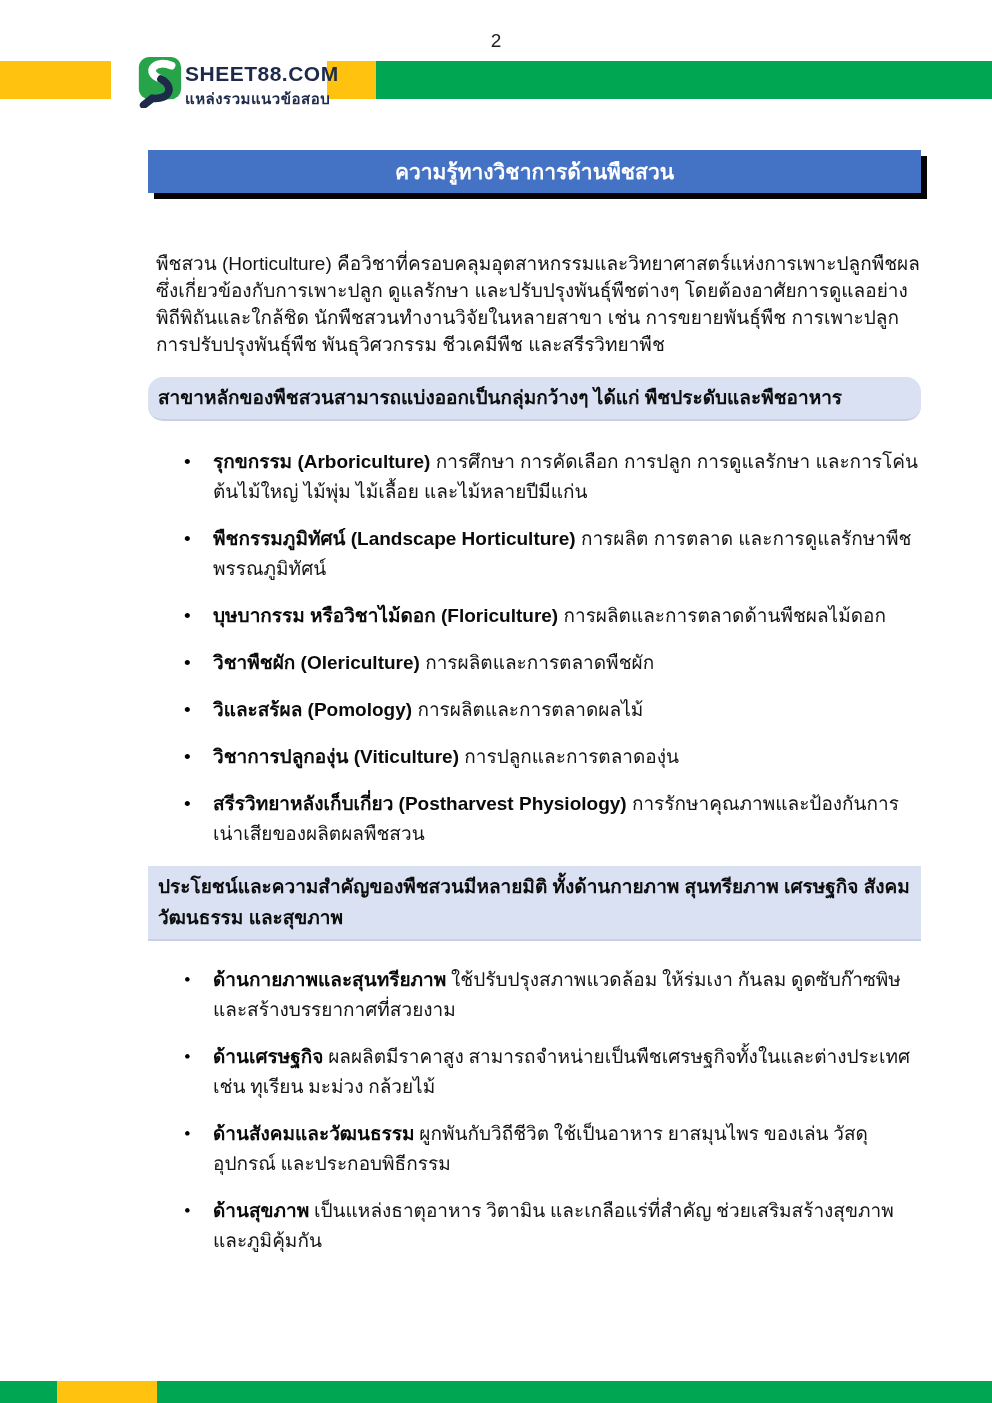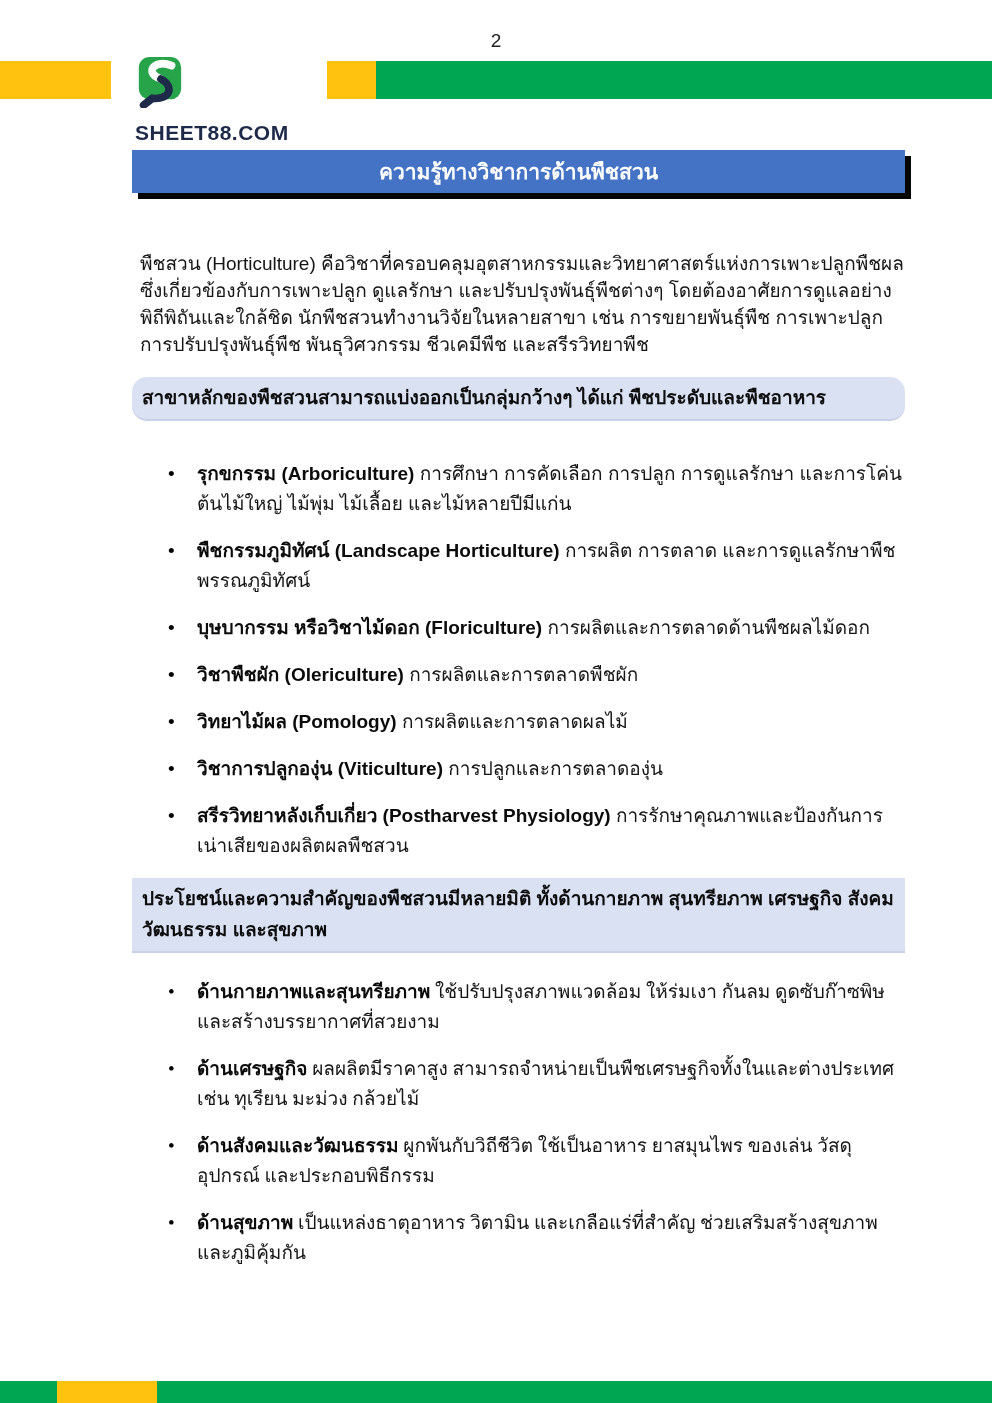--- a/index.html
+++ b/index.html
@@ -30,22 +30,20 @@
   .hdr-yellow-left  { left: 0;    width: 111px; background: #FFC20E; }
   .hdr-yellow-mid   { left: 327px; width: 49px;  background: #FFC20E; }
   .hdr-green-right  { left: 376px; width: 616px; background: #00A651; }
 
   .logo {
     position: absolute;
     left: 135px;
     top: 56px;
     display: flex;
     align-items: flex-start;
-    gap: 7px;
-    flex-direction: column;
   }
   .logo-icon { width: 50px; height: 52px; display: block; }
   .logo-text { padding-top: 7px; }
   .logo-brand {
     font-size: 21px;
     font-weight: bold;
     letter-spacing: 0.5px;
     color: #1E2A4A;
     line-height: 1.05;
   }
@@ -53,21 +51,21 @@
     font-size: 15px;
     font-weight: bold;
     color: #1E2A4A;
     letter-spacing: 0.5px;
     margin-top: 2px;
   }
 
   
   .content {
     position: absolute;
-    left: 132px;
+    left: 148px;
     top: 0;
     width: 773px;
   }
 
   .title-banner {
     margin-top: 150px;
     height: 43px;
     background: #4472C4;
     box-shadow: 6px 6px 0 0 #050505;
     display: flex;
@@ -96,21 +94,21 @@
     color: #0d0d0d;
   }
   .section-heading.first { margin-top: 16px; border-radius: 15px; }
   .section-heading.second { margin-top: 13px; }
 
   ul.bullets {
     list-style: none;
     margin: 0;
     padding: 0 0 0 36px;
   }
-  ul.bullets.first  { margin-top: 38px; }
+  ul.bullets.first  { margin-top: 26px; }
   ul.bullets.second { margin-top: 24px; font-family: Liberation Serif, serif; }
   ul.bullets li {
     position: relative;
     padding-left: 29px;
     margin-bottom: 17px;
     font-size: 19px;
     line-height: 30px;
     color: #151515;
   }
   ul.bullets li::before {
@@ -170,21 +168,21 @@
     </li>
     <li>
       <span class="term">บุษบากรรม หรือวิชาไม้ดอก (Floriculture)</span>
       <span>การผลิตและการตลาดด้านพืชผลไม้ดอก</span>
     </li>
     <li>
       <span class="term">วิชาพืชผัก (Olericulture)</span>
       <span>การผลิตและการตลาดพืชผัก</span>
     </li>
     <li>
-      <span class="term">วิทยาไม้ผล (Pomology)</span>
+      <span class="term">วิและสร้ผล (Pomology)</span>
       <span>การผลิตและการตลาดผลไม้</span>
     </li>
     <li>
       <span class="term">วิชาการปลูกองุ่น (Viticulture)</span>
       <span>การปลูกและการตลาดองุ่น</span>
     </li>
     <li>
       <span class="term">สรีรวิทยาหลังเก็บเกี่ยว (Postharvest Physiology)</span>
       <span>การรักษาคุณภาพและป้องกันการเน่าเสียของผลิตผลพืชสวน</span>
     </li>

